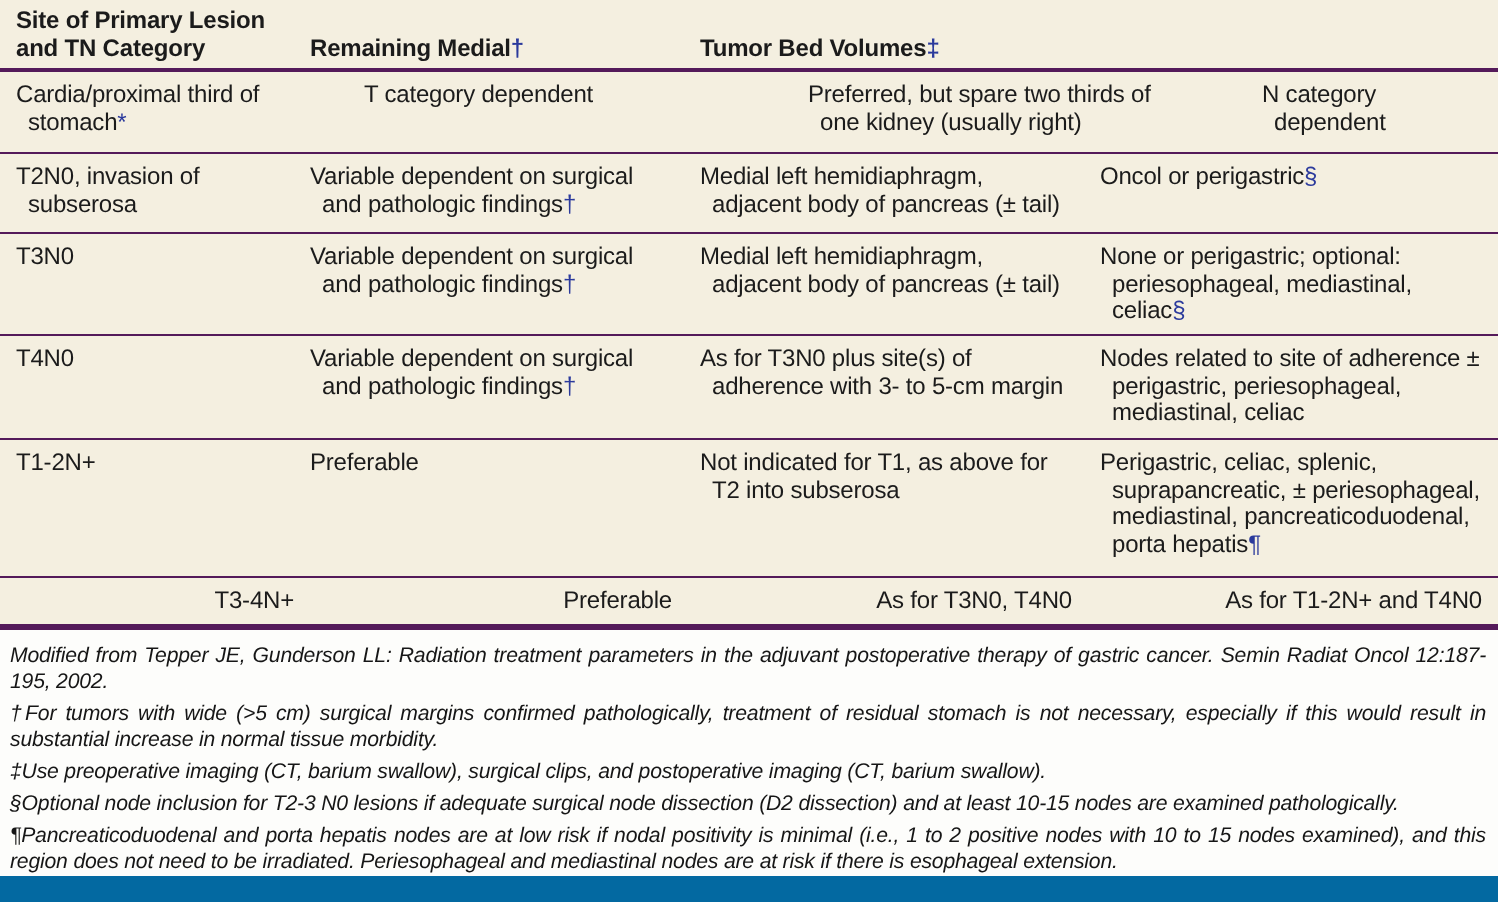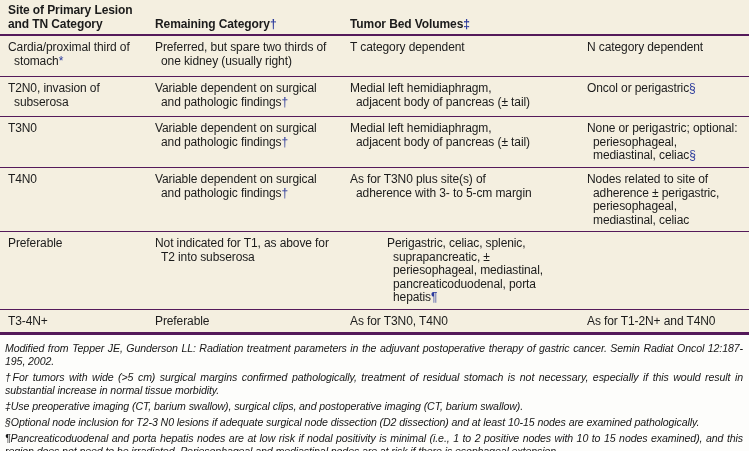--- a/index.html
+++ b/index.html
@@ -37,36 +37,36 @@
     font-size: 12px;
     line-height: 13.5px;
     letter-spacing: -0.1px;
     padding-right: 10px;
   }
   .body-row {
     padding-top: 5px;
     padding-bottom: 4px;
   }
   .body-row + .body-row { border-top: 1.5px solid #541a5a; }
-  .row-1 { min-height: 40px; }
+  .row-1 { min-height: 40px; gap: 27px; }
   .row-2 { min-height: 40px; }
   .row-3 { min-height: 51px; }
   .row-4 { min-height: 52px; }
   .row-5 { min-height: 69px; }
-  .row-6 { min-height: 22px; }
+  .row-6 { min-height: 22px; text-align: right; }
   .cell {
     font-size: 12px;
     line-height: 13.5px;
     letter-spacing: -0.1px;
     padding-right: 14px;
     padding-left: 6px;
     text-indent: -6px; 
   }
   .cell.col-site { padding-right: 8px; }
-  .cell.col-nodal { padding-right: 4px; margin-left: 37px; }
+  .cell.col-nodal { padding-right: 4px; }
   .sym { color: #2b3a9c; }
   
   .footnotes {
     background: #fdfdfb;
     padding: 7px 6px 0 5px;
   }
   .footnote {
     font-style: italic;
     font-size: 10.6px;
     line-height: 13px;
@@ -78,28 +78,28 @@
 </style>
 </head>
 <body>
 
 <div class="page">
 
   <div class="table-wrap">
 
     <div class="grid-row header-row">
       <div class="header-cell"><span>Site of Primary Lesion and TN Category</span></div>
-      <div class="header-cell"><span>Remaining Category</span><span class="sym">†</span></div>
+      <div class="header-cell"><span>Remaining Medial</span><span class="sym">†</span></div>
       <div class="header-cell"><span>Tumor Bed Volumes</span><span class="sym">‡</span></div>
     </div>
 
     <div class="grid-row body-row row-1">
       <div class="cell col-site"><span>Cardia/proximal third of stomach</span><span class="sym">*</span></div>
+      <div class="cell col-tumor"><span>T category dependent</span></div>
       <div class="cell col-stomach"><span>Preferred, but spare two thirds of one kidney (usually right)</span><span class="sym"></span></div>
-      <div class="cell col-tumor"><span>T category dependent</span></div>
       <div class="cell col-nodal"><span>N category dependent</span><span class="sym"></span></div>
     </div>
 
     <div class="grid-row body-row row-2">
       <div class="cell col-site"><span>T2N0, invasion of subserosa</span><span class="sym"></span></div>
       <div class="cell col-stomach"><span>Variable dependent on surgical and pathologic findings</span><span class="sym">†</span></div>
       <div class="cell col-tumor"><span>Medial left hemidiaphragm, adjacent body of pancreas (± tail)</span></div>
       <div class="cell col-nodal"><span>Oncol or perigastric</span><span class="sym">§</span></div>
     </div>
 
@@ -111,20 +111,21 @@
     </div>
 
     <div class="grid-row body-row row-4">
       <div class="cell col-site"><span>T4N0</span><span class="sym"></span></div>
       <div class="cell col-stomach"><span>Variable dependent on surgical and pathologic findings</span><span class="sym">†</span></div>
       <div class="cell col-tumor"><span>As for T3N0 plus site(s) of adherence with 3- to 5-cm margin</span></div>
       <div class="cell col-nodal"><span>Nodes related to site of adherence ± perigastric, periesophageal, mediastinal, celiac</span><span class="sym"></span></div>
     </div>
 
     <div class="grid-row body-row row-5">
+      <div class="cell col-site"><span>T1-2N+</span><span class="sym"></span></div>
       <div class="cell col-stomach"><span>Preferable</span><span class="sym"></span></div>
       <div class="cell col-tumor"><span>Not indicated for T1, as above for T2 into subserosa</span></div>
       <div class="cell col-nodal"><span>Perigastric, celiac, splenic, suprapancreatic, ± periesophageal, mediastinal, pancreaticoduodenal, porta hepatis</span><span class="sym">¶</span></div>
     </div>
 
     <div class="grid-row body-row row-6">
       <div class="cell col-site"><span>T3-4N+</span><span class="sym"></span></div>
       <div class="cell col-stomach"><span>Preferable</span><span class="sym"></span></div>
       <div class="cell col-tumor"><span>As for T3N0, T4N0</span></div>
       <div class="cell col-nodal"><span>As for T1-2N+ and T4N0</span><span class="sym"></span></div>

